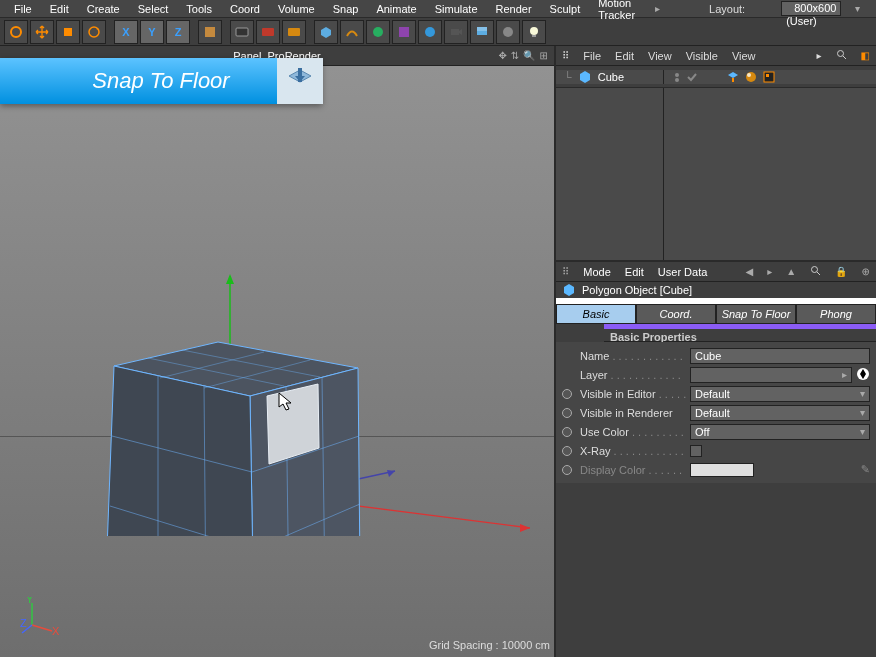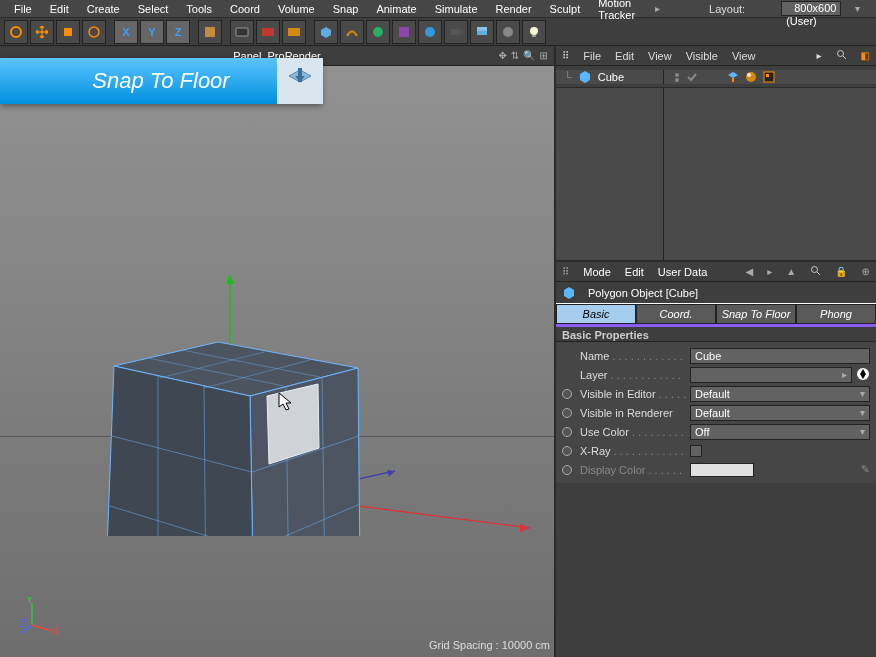--- a/index.html
+++ b/index.html
@@ -38,27 +38,27 @@
 .obj-row { height:22px; display:flex; align-items:center; border-bottom:1px solid #2a2a2a; }
 .obj-tree { flex:0 0 108px; background:#4a4a4a; border-right:1px solid #222; display:flex; align-items:center; padding-left:8px; gap:6px; }
 .obj-tags { flex:1; background:#4a4a4a; display:flex; align-items:center; padding-left:8px; gap:4px; }
 .obj-body { flex:1; display:flex; }
 .obj-body > div { background:#4a4a4a; }
 .obj-body .col1 { width:108px; border-right:1px solid #222; }
 .obj-body .col2 { flex:1; }
 
 .attr-panel { flex:1; display:flex; flex-direction:column; }
 .attr-header { height:20px; border-bottom:1px solid #222; display:flex; align-items:center; padding:0 6px; gap:14px; }
-.obj-title { height:22px; background:#3e3e3e; display:flex; align-items:center; padding:0 6px; gap:12px; border-bottom:1px solid #ffffff; }
+.obj-title { height:22px; background:#3e3e3e; display:flex; align-items:center; padding:0 6px; gap:6px; border-bottom:6px solid #ffffff; }
 
 .tab-row { height:20px; background:#464646; display:flex; }
 .tab { flex:1; display:flex; align-items:center; justify-content:center; border:1px solid #222; background:#5a5a5a; cursor:pointer;font-style:italic; }
 .tab.active { background:#a7cdee; color:#000; }
 
-.section-head { height:18px; background:#3e3e3e; padding:2px 6px; color:#ccc; font-weight:bold; border-top:3px solid #8b5cf6; border-bottom:1px solid #222; }
+.section-head { height:18px; background:#3e3e3e; padding:2px 6px; color:#ccc; font-weight:bold; border-top:5px solid #8b5cf6; border-bottom:1px solid #222;margin-left:48px; }
 .props { background:#464646; padding:4px 6px; }
 .prop-row { display:flex; align-items:center; height:19px; gap:4px; }
 .prop-row .radio { width:10px; height:10px; border:1px solid #aaa; border-radius:50%; margin-right:4px; background:#555; }
 .prop-row label { width:106px; color:#ddd; white-space:nowrap; overflow:hidden; }
 .prop-row .dots::after { content:" . . . . . . . . . . . ."; color:#888; }
 .prop-row input[type=text], .prop-row .dd { flex:1; height:16px; background:#626262; border:1px solid #222; padding:0 4px; color:#fff; }
 .prop-row .dd { display:flex; align-items:center; justify-content:space-between; }
 .prop-row .swatch { width:64px; height:14px; background:#e0e0e0; border:1px solid #222; }
 .prop-row .chk { width:12px; height:12px; background:#626262; border:1px solid #222; }
 .muted { color:#888 !important; }

